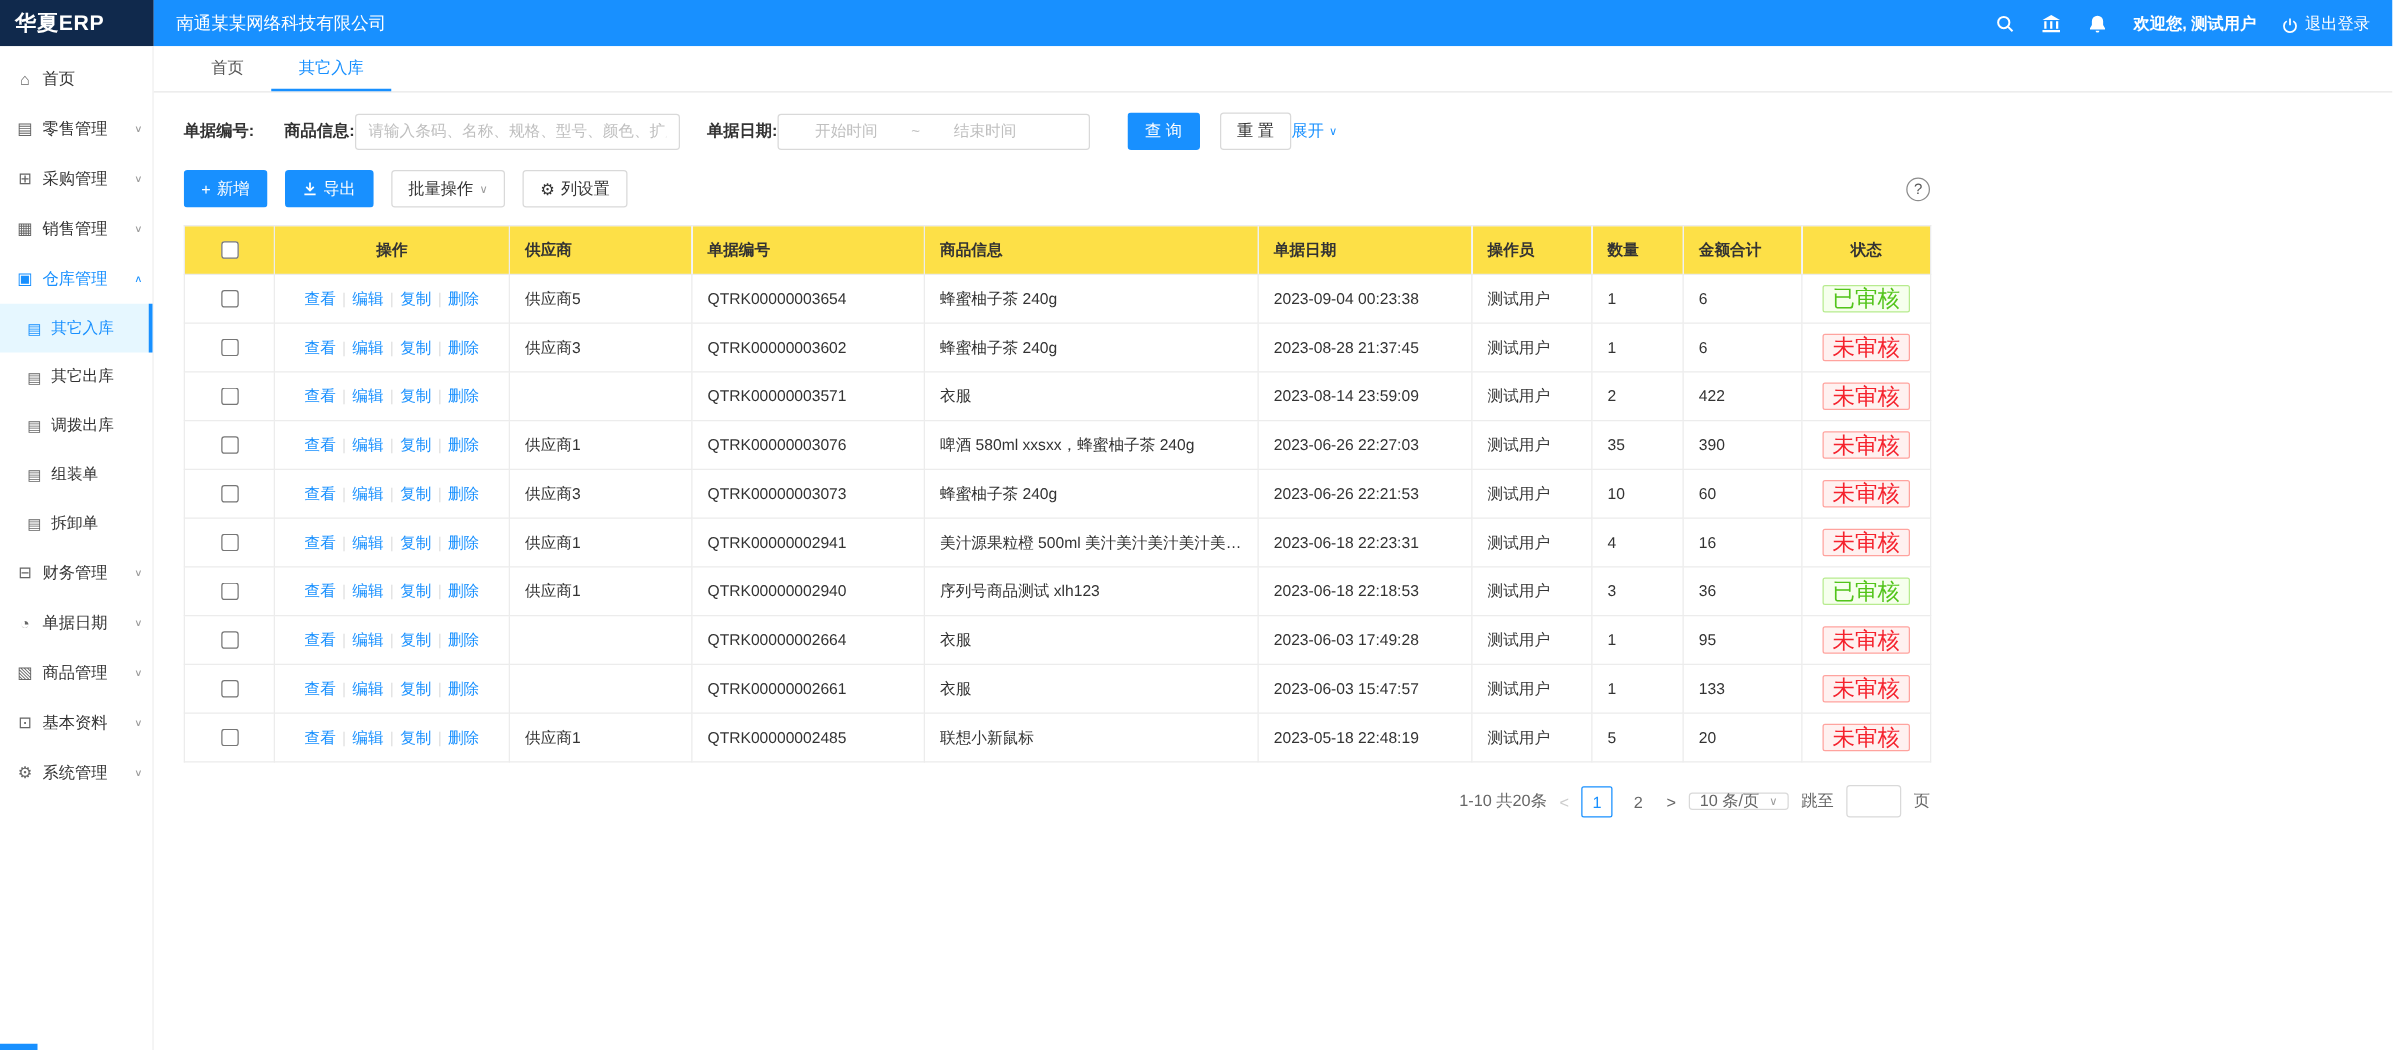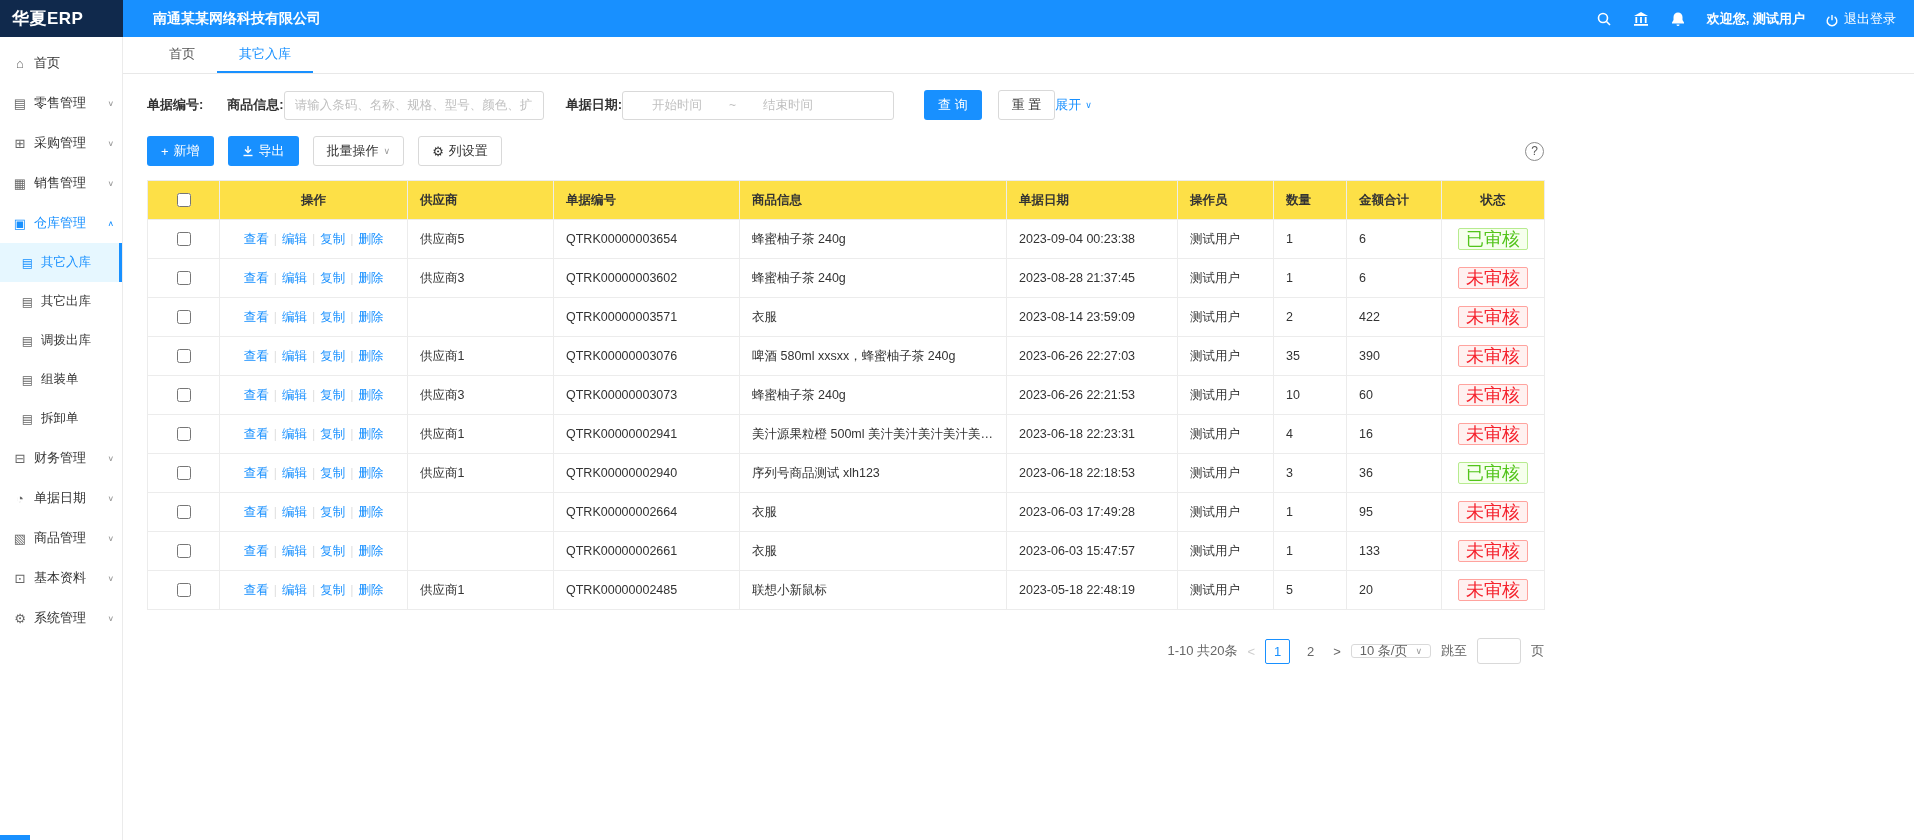--- a/index.html
+++ b/index.html
@@ -4,21 +4,21 @@
 <style>
   *{box-sizing:border-box;margin:0;padding:0}
   html,body{width:1914px;height:840px;overflow:hidden}
   body{font-family:"Liberation Sans","DejaVu Sans",sans-serif;font-size:13px;color:#333;background:#fff}
   a{text-decoration:none;cursor:pointer}
 
   
   .header{display:flex;height:37px}
   .logo{width:123px;background:#10294c;color:#fff;font-weight:bold;font-size:17px;display:flex;align-items:center;padding-left:12px;letter-spacing:.5px;flex-shrink:0}
   .header-main{flex:1;background:#1890ff;color:#fff;display:flex;align-items:center;padding:0 18px}
-  .company{font-size:14px;font-weight:bold;margin-left:12px}
+  .company{font-size:14px;font-weight:normal;}
   .header-right{margin-left:auto;display:flex;align-items:center;gap:20px}
   .h-icon{width:17px;height:17px;display:flex;align-items:center;justify-content:center;cursor:pointer}
   .h-icon svg{width:16px;height:16px;display:block}
   .welcome{font-size:13px;font-weight:bold}
   .logout{display:flex;align-items:flex-end;gap:5px;font-size:13px;cursor:pointer}
 
   
   .layout{display:flex;height:803px}
   .sidebar{width:123px;flex-shrink:0;border-right:1px solid #ebebeb;background:#fff;padding-top:6px}
   .side-item{height:40px;display:flex;align-items:center;padding:0 8px 0 13px;font-size:13px;color:#333;cursor:pointer;white-space:nowrap}
@@ -36,21 +36,21 @@
   .tab{display:flex;align-items:center;padding:0 22px;font-size:13px;color:#555;cursor:pointer;border-bottom:2px solid transparent}
   .tab.active{color:#1890ff;border-bottom-color:#1890ff}
 
   
   .content{width:1421px;padding:16px 0 0 24px}
   .filter-row{display:flex;align-items:center}
   .f-group{display:flex;align-items:center;gap:0}
   .f-label{font-weight:bold;font-size:13px;color:#333;white-space:nowrap}
   .f-input{height:29px;border:1px solid #d9d9d9;border-radius:3px;padding:0 10px;font-size:12.5px;color:#333;outline:none}
   .f-input::placeholder{color:#bfbfbf}
-  .date-range{width:272px;height:29px;border:1px solid #d9d9d9;border-radius:3px;display:flex;align-items:center;padding:0 6px}
+  .date-range{width:250px;height:29px;border:1px solid #d9d9d9;border-radius:3px;display:flex;align-items:center;padding:0 6px}
   .date-range input{border:none;outline:none;width:96px;text-align:center;font-size:12.5px;color:#333}
   .date-range input::placeholder{color:#bfbfbf}
   .range-sep{color:#bfbfbf;font-size:12px;padding:0 4px}
   .btn{height:30px;border-radius:3px;font-size:13px;display:inline-flex;align-items:center;gap:5px;padding:0 13px;cursor:pointer;border:1px solid transparent;white-space:nowrap}
   .btn.primary{background:#1890ff;color:#fff}
   .btn.plain{background:#fff;border-color:#d9d9d9;color:#333}
   .link{color:#1890ff;font-size:13px;display:inline-flex;align-items:center;gap:4px;cursor:pointer}
   .link .chev{font-size:9px}
 
   
@@ -66,21 +66,21 @@
   td{color:#333}
   .c-center{text-align:center}
   .cb{width:14px;height:14px;vertical-align:middle;cursor:pointer}
   .op-link{color:#1890ff;font-size:12.5px}
   .op-sep{color:#e1e1e1;margin:0 5px}
   .badge{display:inline-block;padding:2px 7px;font-size:18px;line-height:16px;border-radius:2px;border:1px solid}
   .badge.ok{color:#52c41a;border-color:#b7eb8f;background:#f6ffed}
   .badge.no{color:#f5222d;border-color:#ffa39e;background:#fff1f0}
 
   
-  .pager{width:1397px;display:flex;justify-content:flex-end;align-items:center;gap:10px;margin-top:28px;color:#666;font-size:13px}
+  .pager{width:1397px;display:flex;justify-content:flex-end;align-items:center;gap:10px;margin-top:18px;color:#666;font-size:13px}
   .page-btn{min-width:25px;height:25px;display:inline-flex;align-items:center;justify-content:center;border-radius:2px;cursor:pointer;color:#666}
   .page-btn.current{border:1px solid #1890ff;color:#1890ff;background:#fff}
   .pg-arrow{color:#666;cursor:pointer;font-size:13px}
   .pg-arrow.disabled{color:#ccc;cursor:default}
   .size-select{height:14px;border:1px solid #d9d9d9;border-radius:3px;display:inline-flex;align-items:center;gap:8px;padding:0 8px;cursor:pointer;color:#666}
   .size-select .chev{font-size:9px;color:#999}
   .jump-input{width:44px;height:26px;border:1px solid #d9d9d9;border-radius:3px;outline:none;padding:0 6px}
   .bottom-strip{position:fixed;left:0;bottom:0;width:30px;height:5px;background:#1890ff}
 </style>
 </head>

